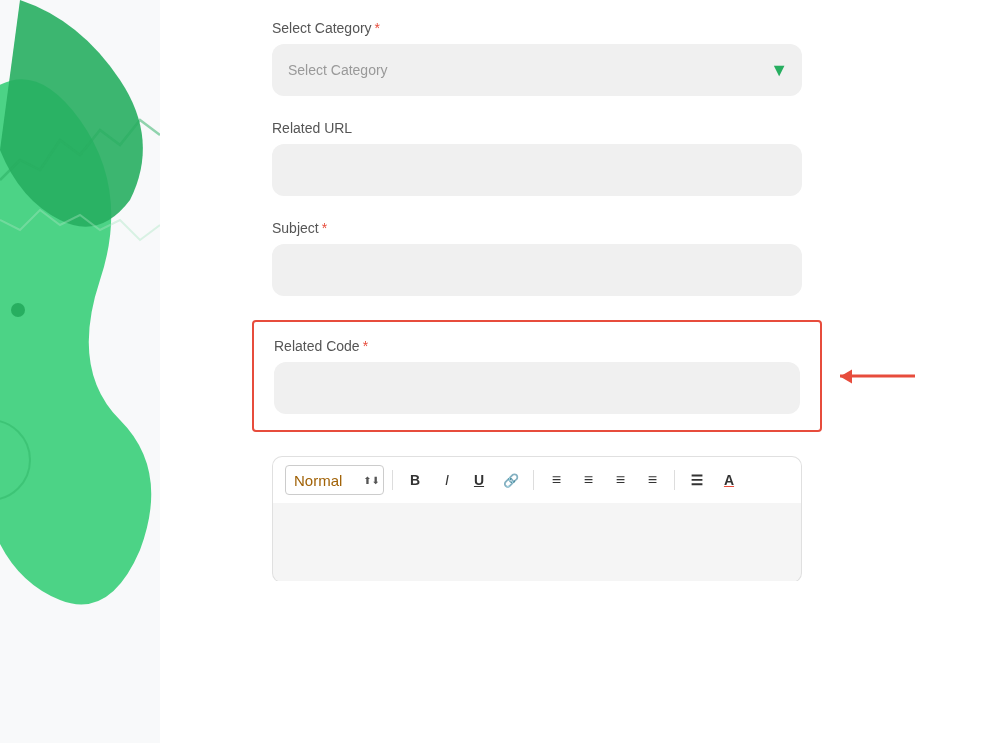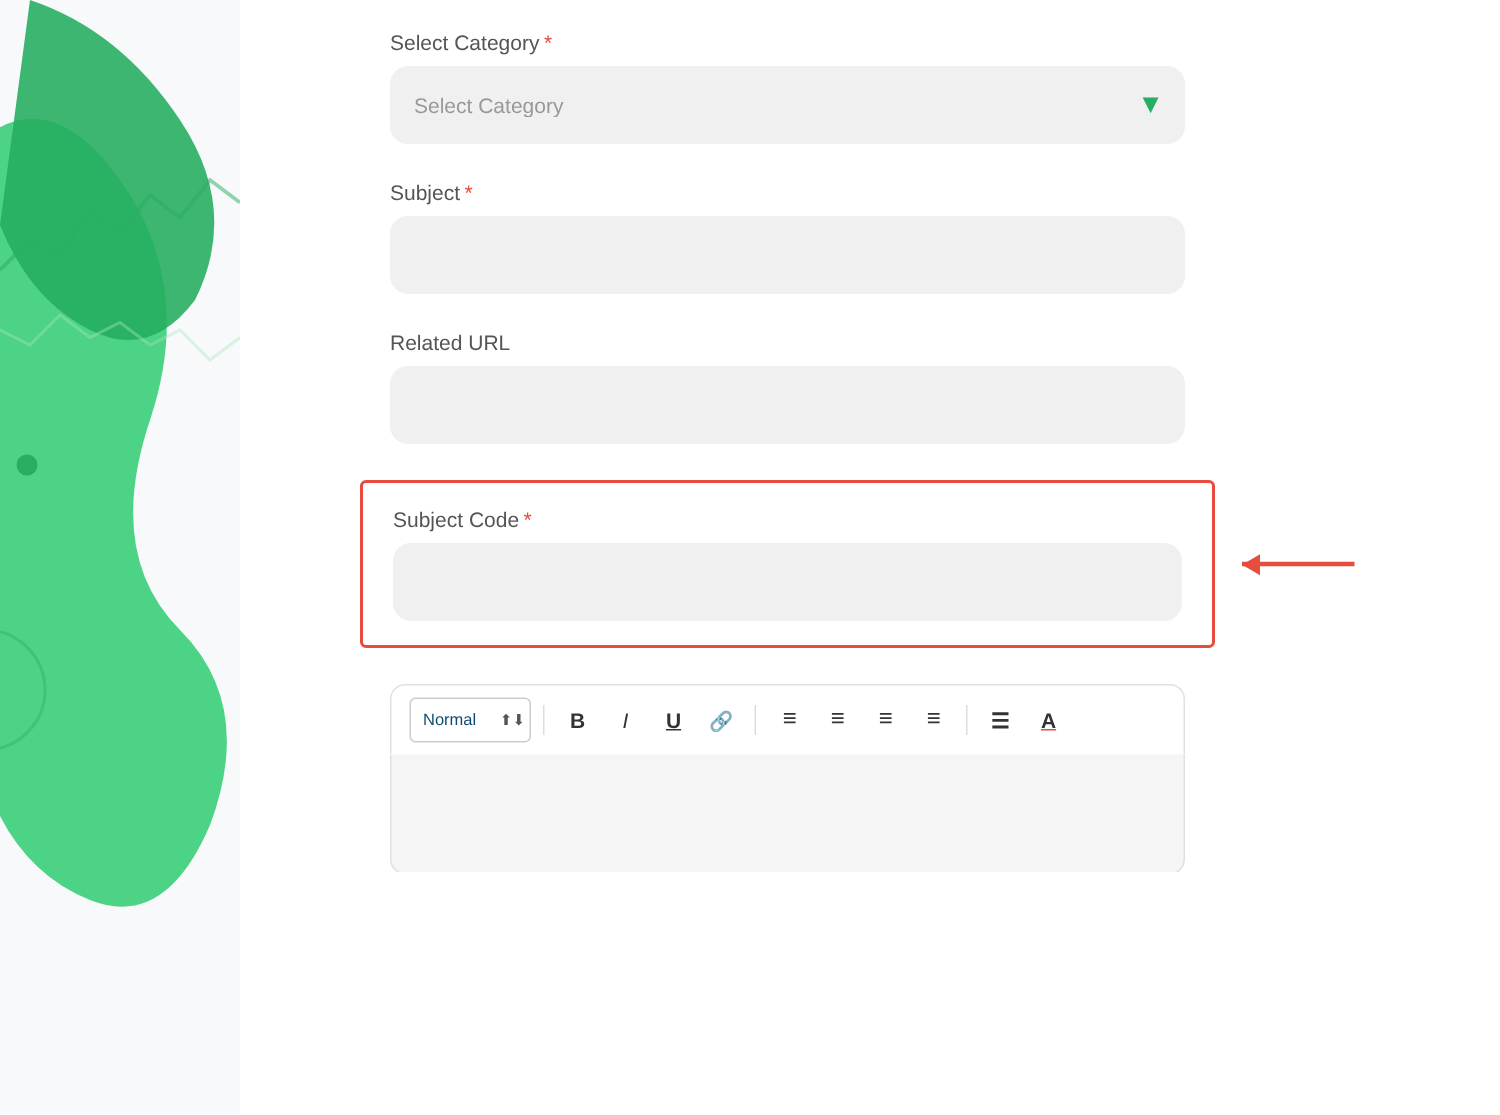--- a/index.html
+++ b/index.html
@@ -29,21 +29,21 @@
     }
 
     .sidebar-decoration svg {
       width: 160px;
       height: 743px;
     }
 
     
     .main-content {
       position: absolute;
-      left: 160px;
+      left: 172px;
       top: 0;
       right: 0;
       height: 581px;
       padding: 20px 62px 20px 100px;
       overflow-y: auto;
     }
 
     .form-group {
       margin-bottom: 24px;
     }
@@ -144,22 +144,22 @@
     .editor-select-wrapper {
       position: relative;
     }
 
     .editor-select-wrapper select {
       height: 30px;
       background: #fff;
       border: 1px solid #ccc;
       border-radius: 4px;
       padding: 0 20px 0 8px;
-      font-size: 11px;
-      color: #0c4a6e;
+      font-size: 15px;
+      color: #a16207;
       appearance: none;
       -webkit-appearance: none;
       cursor: pointer;
       outline: none;
     }
 
     .editor-select-arrow {
       position: absolute;
       right: 4px;
       top: 50%;
@@ -230,36 +230,36 @@
     <div class="select-wrapper">
       <select>
         <option value="">Select Category</option>
       </select>
       <span class="select-arrow">▼</span>
     </div>
   </div>
 
   <div class="form-group">
     <label class="form-label">
+      <span>Related URL</span>
+    </label>
+    <input type="text" class="form-control" style="">
+  </div>
+
+  <div class="form-group">
+    <label class="form-label">
       <span>Subject</span><span class="required-star">*</span>
     </label>
     <input type="text" class="form-control" style="">
   </div>
 
-  <div class="form-group">
-    <label class="form-label">
-      <span>Related URL</span>
-    </label>
-    <input type="text" class="form-control" style="">
-  </div>
-
   <div class="purchase-code-section" style="position:relative;">
     <div class="form-group" style="margin-bottom:0;">
       <label class="form-label">
-        <span>Subject Code</span><span class="required-star">*</span>
+        <span>Related Code</span><span class="required-star">*</span>
       </label>
       <input type="text" class="form-control" style="max-width: 100%;">
     </div>
 
     <div class="red-arrow" style="position:absolute; right:-95px; top:50%; transform:translateY(-50%); display:flex; align-items:center;">
       <div style="width:75px; height:3px; background:#e74c3c; position:relative;">
         <div style="position:absolute; left:0; top:50%; transform:translateY(-50%); width:0; height:0; border-top:7px solid transparent; border-bottom:7px solid transparent; border-right:12px solid #e74c3c;"></div>
       </div>
     </div>
   </div>

